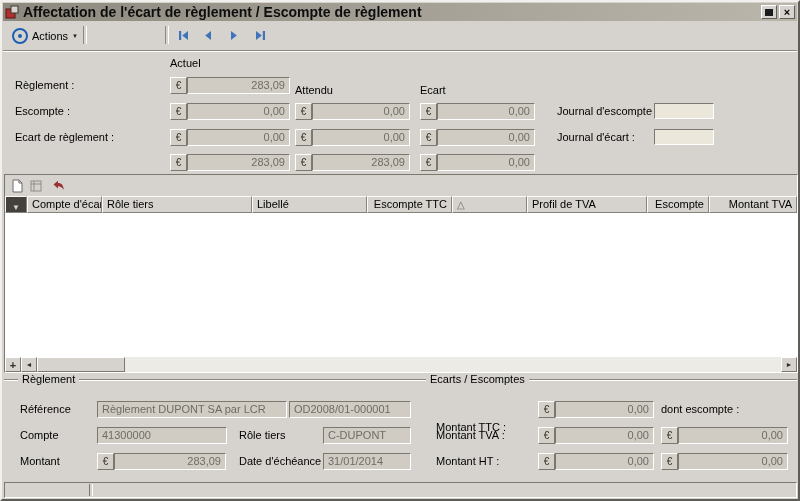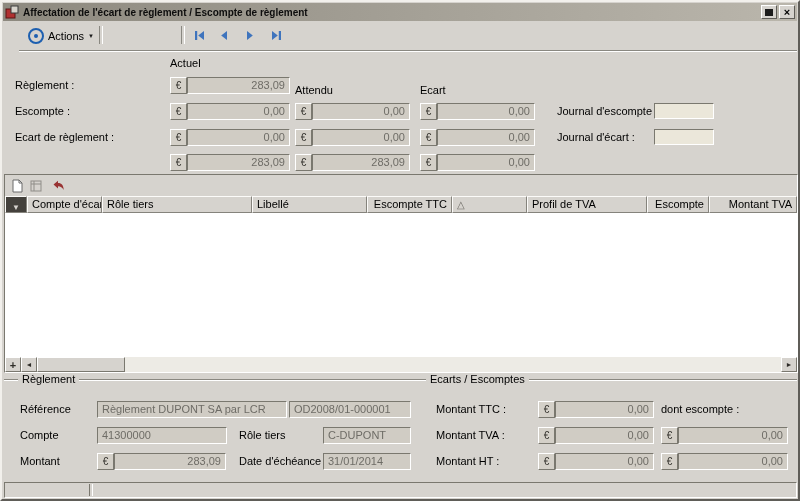--- a/index.html
+++ b/index.html
@@ -9,30 +9,30 @@
     border:2px solid; border-color:#f2f0ec #5f5d58 #5f5d58 #f2f0ec;
     font-family:"Liberation Sans", sans-serif; font-size:11px; color:#000;
     overflow:hidden;
   }
   
   .titlebar {
     position:absolute; left:1px; top:1px; right:1px; height:18px;
     background:linear-gradient(90deg,#8d897f,#bab6ac);
     display:flex; align-items:center; padding:0 2px;
   }
-  .title-text { font-weight:bold; font-size:10px; color:#0d0d0d; margin-left:4px; flex:1;
+  .title-text { font-weight:bold; font-size:14px; color:#0d0d0d; margin-left:4px; flex:1;
     white-space:nowrap; overflow:hidden; }
   .tbtn { width:16px; height:14px; box-sizing:border-box; background:#d6d3ce;
     border:1px solid; border-color:#fff #5f5d58 #5f5d58 #fff;
     display:flex; align-items:center; justify-content:center; margin-left:2px;
     font-size:11px; font-weight:bold; line-height:1; }
   .glyph-max { width:8px; height:7px; background:#1c1c1c; }
   
   .toolbar { position:absolute; left:1px; top:20px; right:1px; height:28px;
-    border-bottom:1px solid #8a8881; box-shadow:0 1px 0 #fff; background:#d6d3ce;margin-left:16px; }
+    border-bottom:1px solid #8a8881; box-shadow:0 1px 0 #fff; background:#d6d3ce; }
   .tool-btn { position:absolute; top:3px; height:21px; display:flex; align-items:center;
     gap:4px; padding:0 5px; cursor:default; }
   .tsep { position:absolute; top:4px; width:2px; height:18px;
     border-left:1px solid #8a8881; border-right:1px solid #fff; }
   .icon-target { width:12px; height:12px; border:2px solid #1d5fb0; border-radius:50%;
     position:relative; box-sizing:content-box; }
   .icon-target::after { content:""; position:absolute; left:4px; top:4px; width:4px; height:4px;
     background:#1d5fb0; border-radius:50%; }
   .caret { font-size:6px; color:#1a1a1a; }
   .nav-btn { position:absolute; top:5px; width:20px; height:16px;
@@ -226,21 +226,21 @@
   <div class="rofld" style="left:95px;top:425px;width:130px">41300000</div>
   <div class="slabel" style="left:237px;top:427px">Rôle tiers</div>
   <div class="rofld" style="left:321px;top:425px;width:88px">C-DUPONT</div>
 
   <div class="slabel" style="left:18px;top:453px">Montant</div>
   <div class="eur" style="left:95px;top:451px">€</div>
   <div class="rofld num" style="left:112px;top:451px;width:112px">283,09</div>
   <div class="slabel" style="left:237px;top:453px">Date d'échéance</div>
   <div class="rofld" style="left:321px;top:451px;width:88px">31/01/2014</div>
 
-  <div class="slabel" style="left:434px;top:401px">Montant TTC :</div>
+  <div class="slabel" style="left:434px;top:419px">Montant TTC :</div>
   <div class="eur" style="left:536px;top:399px">€</div>
   <div class="rofld num" style="left:553px;top:399px;width:99px">0,00</div>
   <div class="slabel" style="left:659px;top:401px">dont escompte :</div>
 
   <div class="slabel" style="left:434px;top:427px">Montant TVA :</div>
   <div class="eur" style="left:536px;top:425px">€</div>
   <div class="rofld num" style="left:553px;top:425px;width:99px">0,00</div>
   <div class="eur" style="left:659px;top:425px">€</div>
   <div class="rofld num" style="left:676px;top:425px;width:110px">0,00</div>
 

